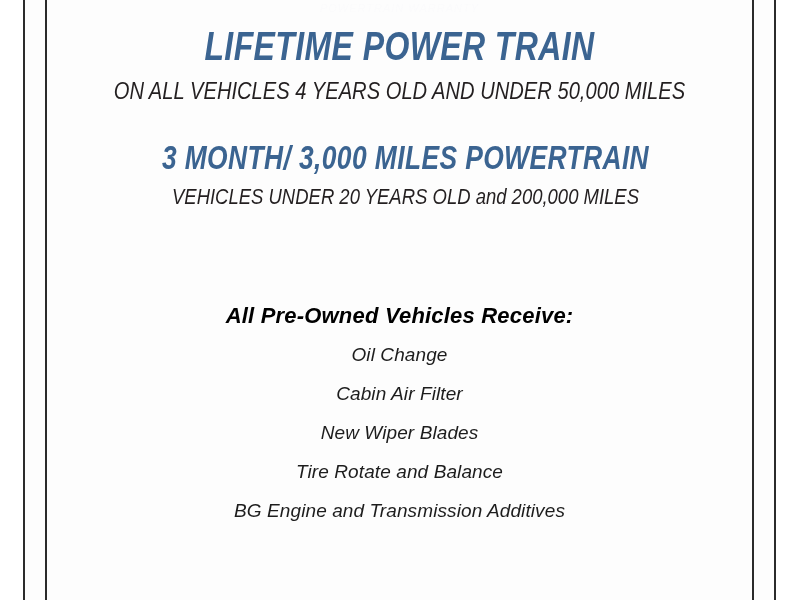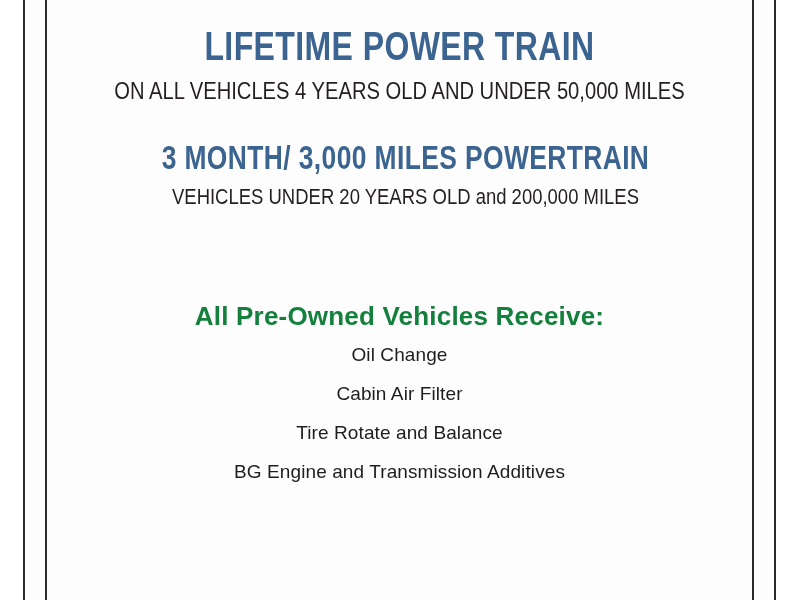--- a/index.html
+++ b/index.html
@@ -13,20 +13,21 @@
     overflow: hidden;
     font-family: "Liberation Sans", sans-serif;
   }
 
   .flyer {
     position: relative;
     width: 800px;
     height: 600px;
     background: #fdfdfd;
     overflow: hidden;
+    font-style: italic;
   }
 
   
   .rule {
     position: absolute;
     top: 0;
     bottom: 0;
     width: 2px;
     background: #2b2b2b;
   }
@@ -100,22 +101,22 @@
   .block-b .subline  { font-size: 22px; margin-top: 12px; }
 
   
   .services {
     position: absolute;
     left: 0;
     right: 0;
     top: 297px;
   }
   .services-title {
-    color: #15803d;
-    font-size: 26px;
+    color: #000000;
+    font-size: 22px;
     font-weight: 700;
     line-height: 38px;
     letter-spacing: 0.2px;
     white-space: nowrap;
   }
   .service-item {
     color: #1d1d1d;
     font-size: 19px;
     font-weight: 400;
     line-height: 39px;
@@ -147,18 +148,19 @@
 
     <div class="block-b">
       <div class="headline">3 MONTH/ 3,000 MILES POWERTRAIN</div>
       <div class="subline">VEHICLES UNDER 20 YEARS OLD and 200,000 MILES</div>
     </div>
 
     <div class="services">
       <div class="services-title">All Pre-Owned Vehicles Receive:</div>
       <div class="service-item">Oil Change</div>
       <div class="service-item">Cabin Air Filter</div>
+      <div class="service-item">New Wiper Blades</div>
       <div class="service-item">Tire Rotate and Balance</div>
       <div class="service-item">BG Engine and Transmission Additives</div>
     </div>
 
   </div>
 </div>
 
 </body></html>

